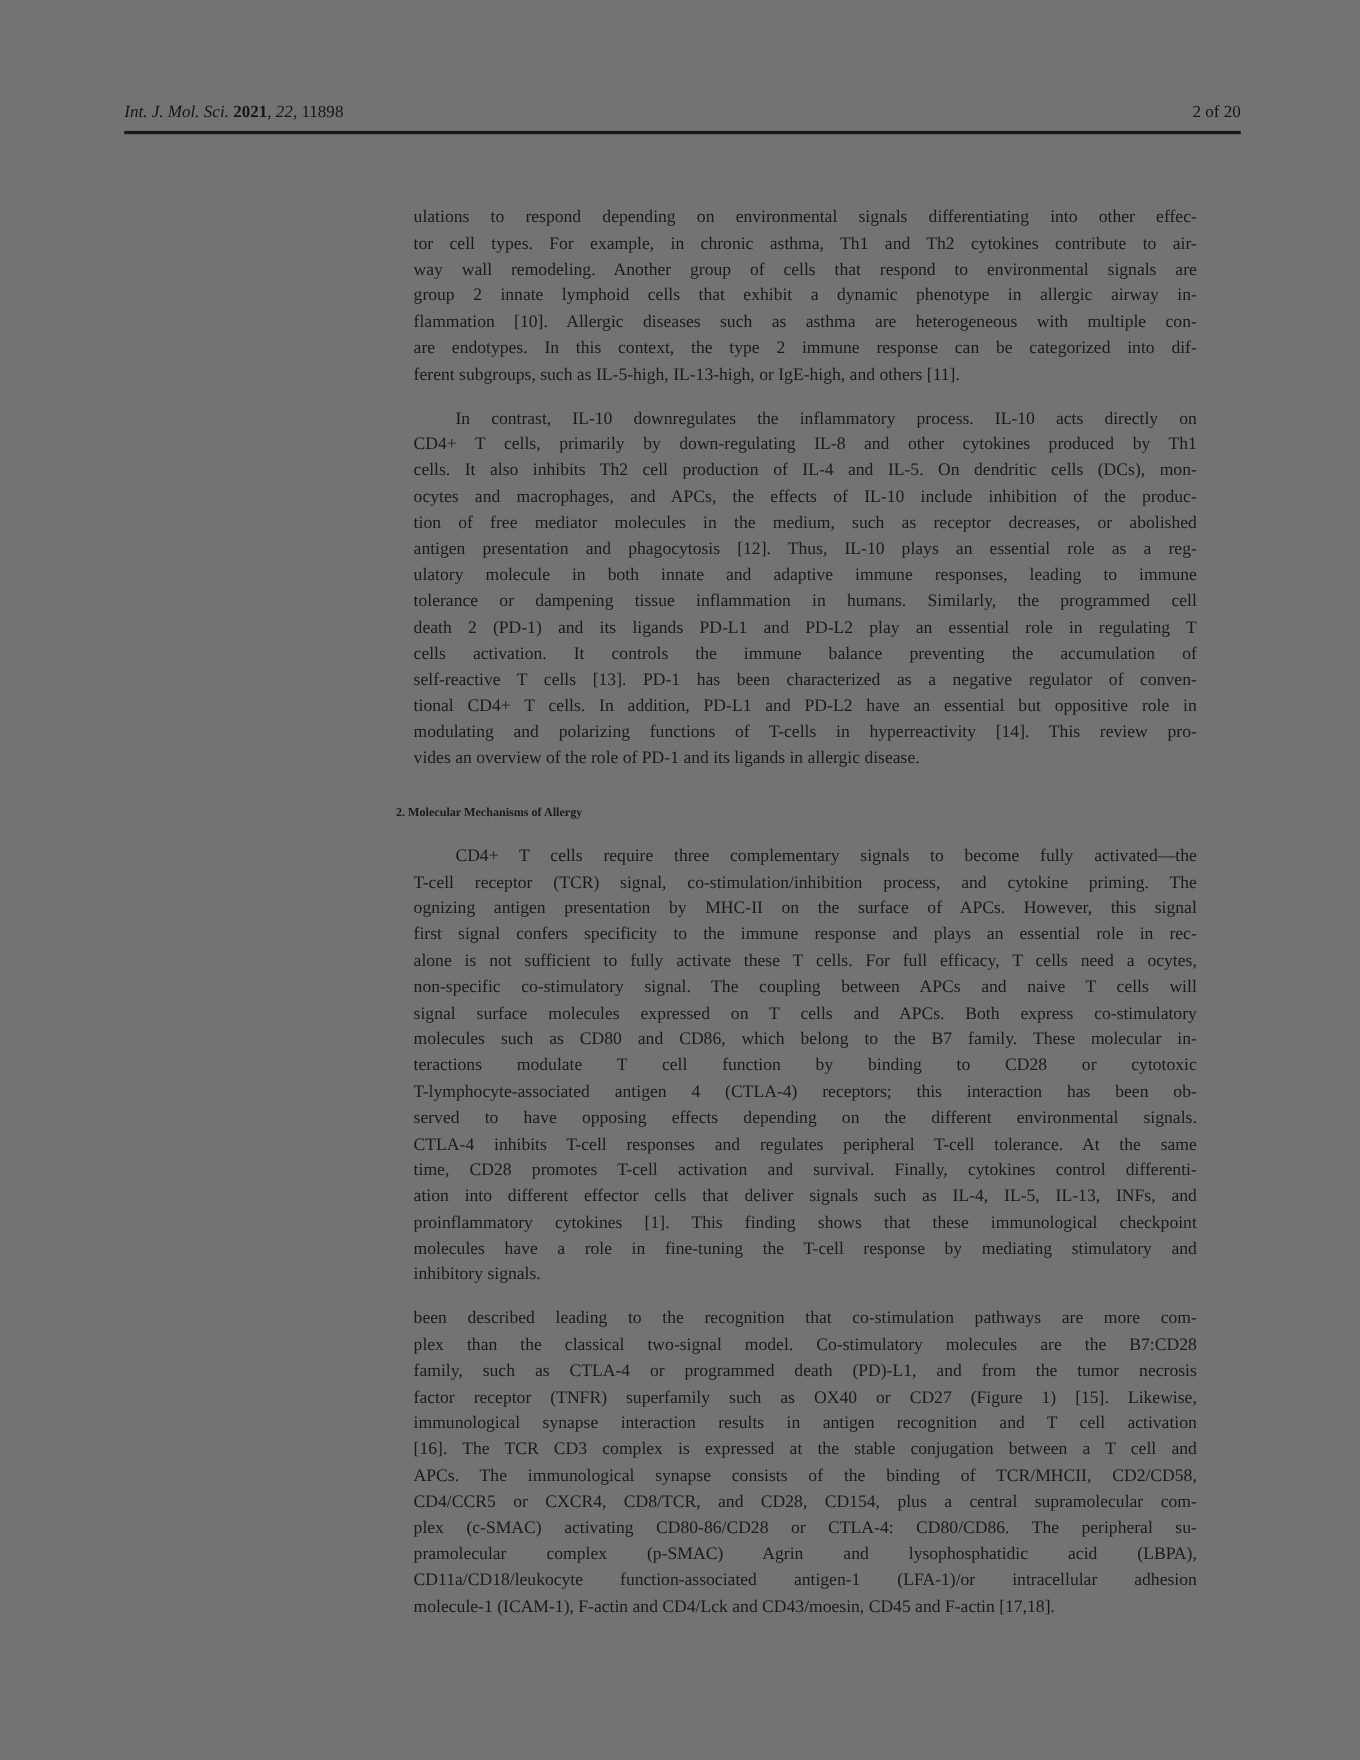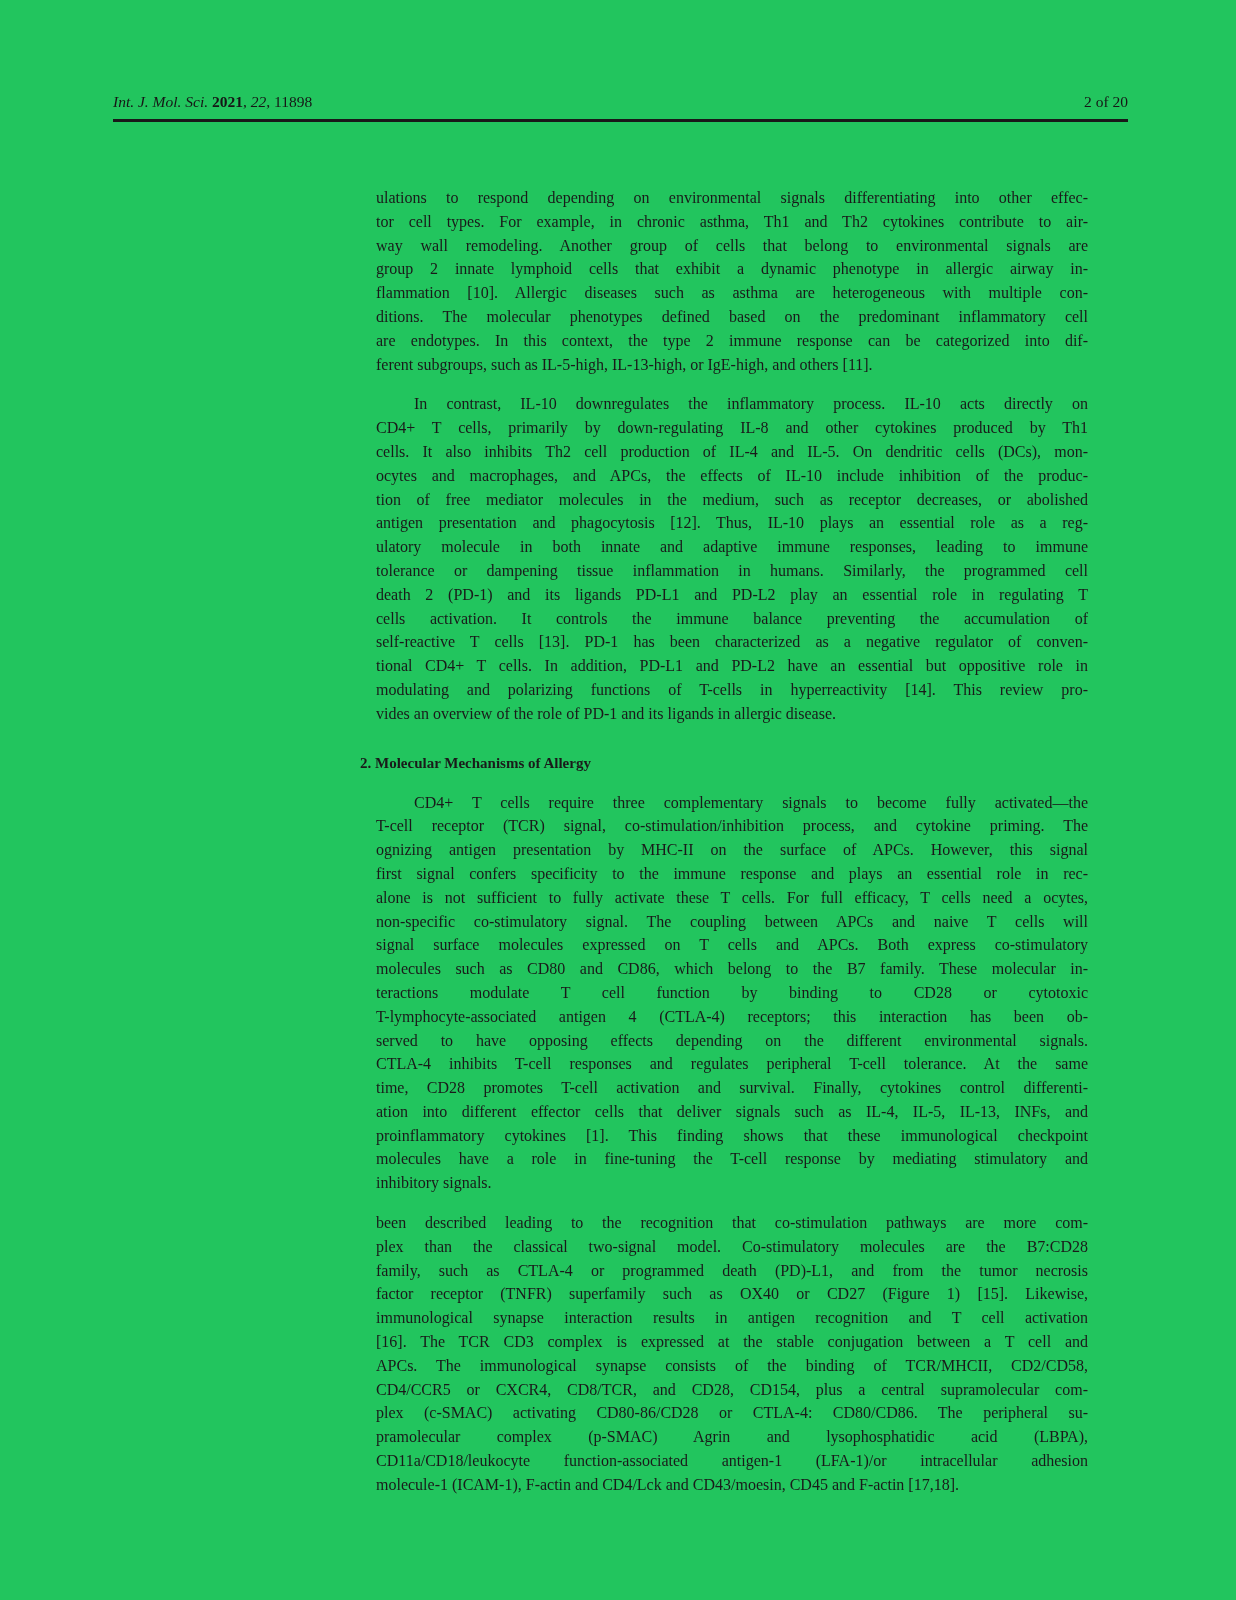--- a/index.html
+++ b/index.html
@@ -4,21 +4,21 @@
 <style>
   html, body {
     margin: 0;
     padding: 0;
     background: #ffffff;
   }
   .page {
     position: relative;
     width: 1236px;
     height: 1600px;
-    background: #22c55e;
+    background: #737373;
     color: #161616;
     font-family: "Liberation Serif", serif;
     overflow: hidden;
   }
   .page-header {
     position: absolute;
     top: 93px;
     left: 113px;
     width: 1015px;
     display: flex;
@@ -54,21 +54,21 @@
     text-align: justify;
     text-align-last: justify;
     -moz-text-align-last: justify;
   }
   .line.last {
     text-align-last: left;
     -moz-text-align-last: left;
   }
   .line.indent { text-indent: 38px; }
   .section-heading {
-    font-size: 15px;
+    font-size: 11px;
     font-weight: bold;
     line-height: 24px;
     margin: 25px 0 13px 0;
     text-align: left;
   }
 </style>
 </head>
 <body>
 
 <div class="page">
@@ -79,24 +79,23 @@
     </div>
     <div>2 of 20</div>
   </header>
 
   <div class="header-rule"></div>
 
   <main class="article-body" id="body-root">
       <div class="para">
         <div class="line">ulations to respond depending on environmental signals differentiating into other effec-</div>
         <div class="line">tor cell types. For example, in chronic asthma, Th1 and Th2 cytokines contribute to air-</div>
-        <div class="line">way wall remodeling. Another group of cells that belong to environmental signals are</div>
+        <div class="line">way wall remodeling. Another group of cells that respond to environmental signals are</div>
         <div class="line">group 2 innate lymphoid cells that exhibit a dynamic phenotype in allergic airway in-</div>
         <div class="line">flammation [10]. Allergic diseases such as asthma are heterogeneous with multiple con-</div>
-        <div class="line">ditions. The molecular phenotypes defined based on the predominant inflammatory cell</div>
         <div class="line">are endotypes. In this context, the type 2 immune response can be categorized into dif-</div>
         <div class="line last">ferent subgroups, such as IL-5-high, IL-13-high, or IgE-high, and others [11].</div>
       </div>
       <div class="para">
         <div class="line indent">In contrast, IL-10 downregulates the inflammatory process. IL-10 acts directly on</div>
         <div class="line">CD4+ T cells, primarily by down-regulating IL-8 and other cytokines produced by Th1</div>
         <div class="line">cells. It also inhibits Th2 cell production of IL-4 and IL-5. On dendritic cells (DCs), mon-</div>
         <div class="line">ocytes and macrophages, and APCs, the effects of IL-10 include inhibition of the produc-</div>
         <div class="line">tion of free mediator molecules in the medium, such as receptor decreases, or abolished</div>
         <div class="line">antigen presentation and phagocytosis [12]. Thus, IL-10 plays an essential role as a reg-</div>

